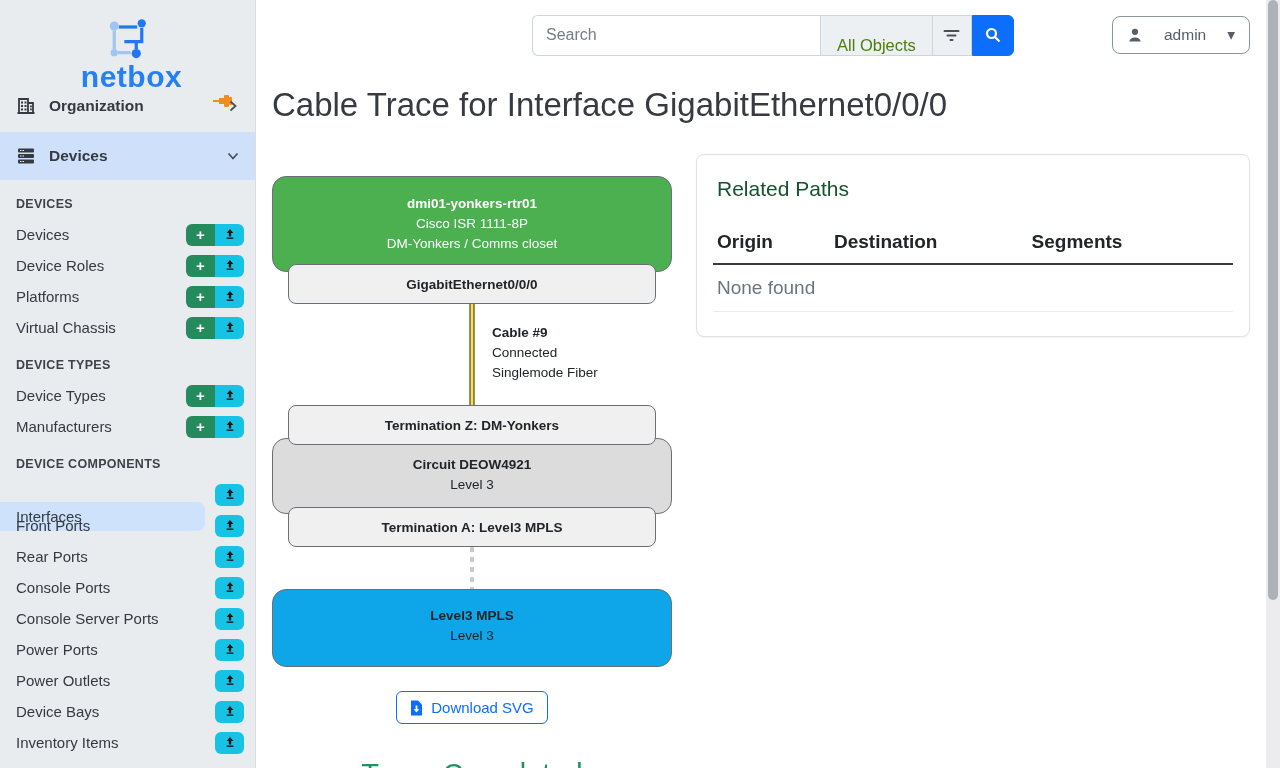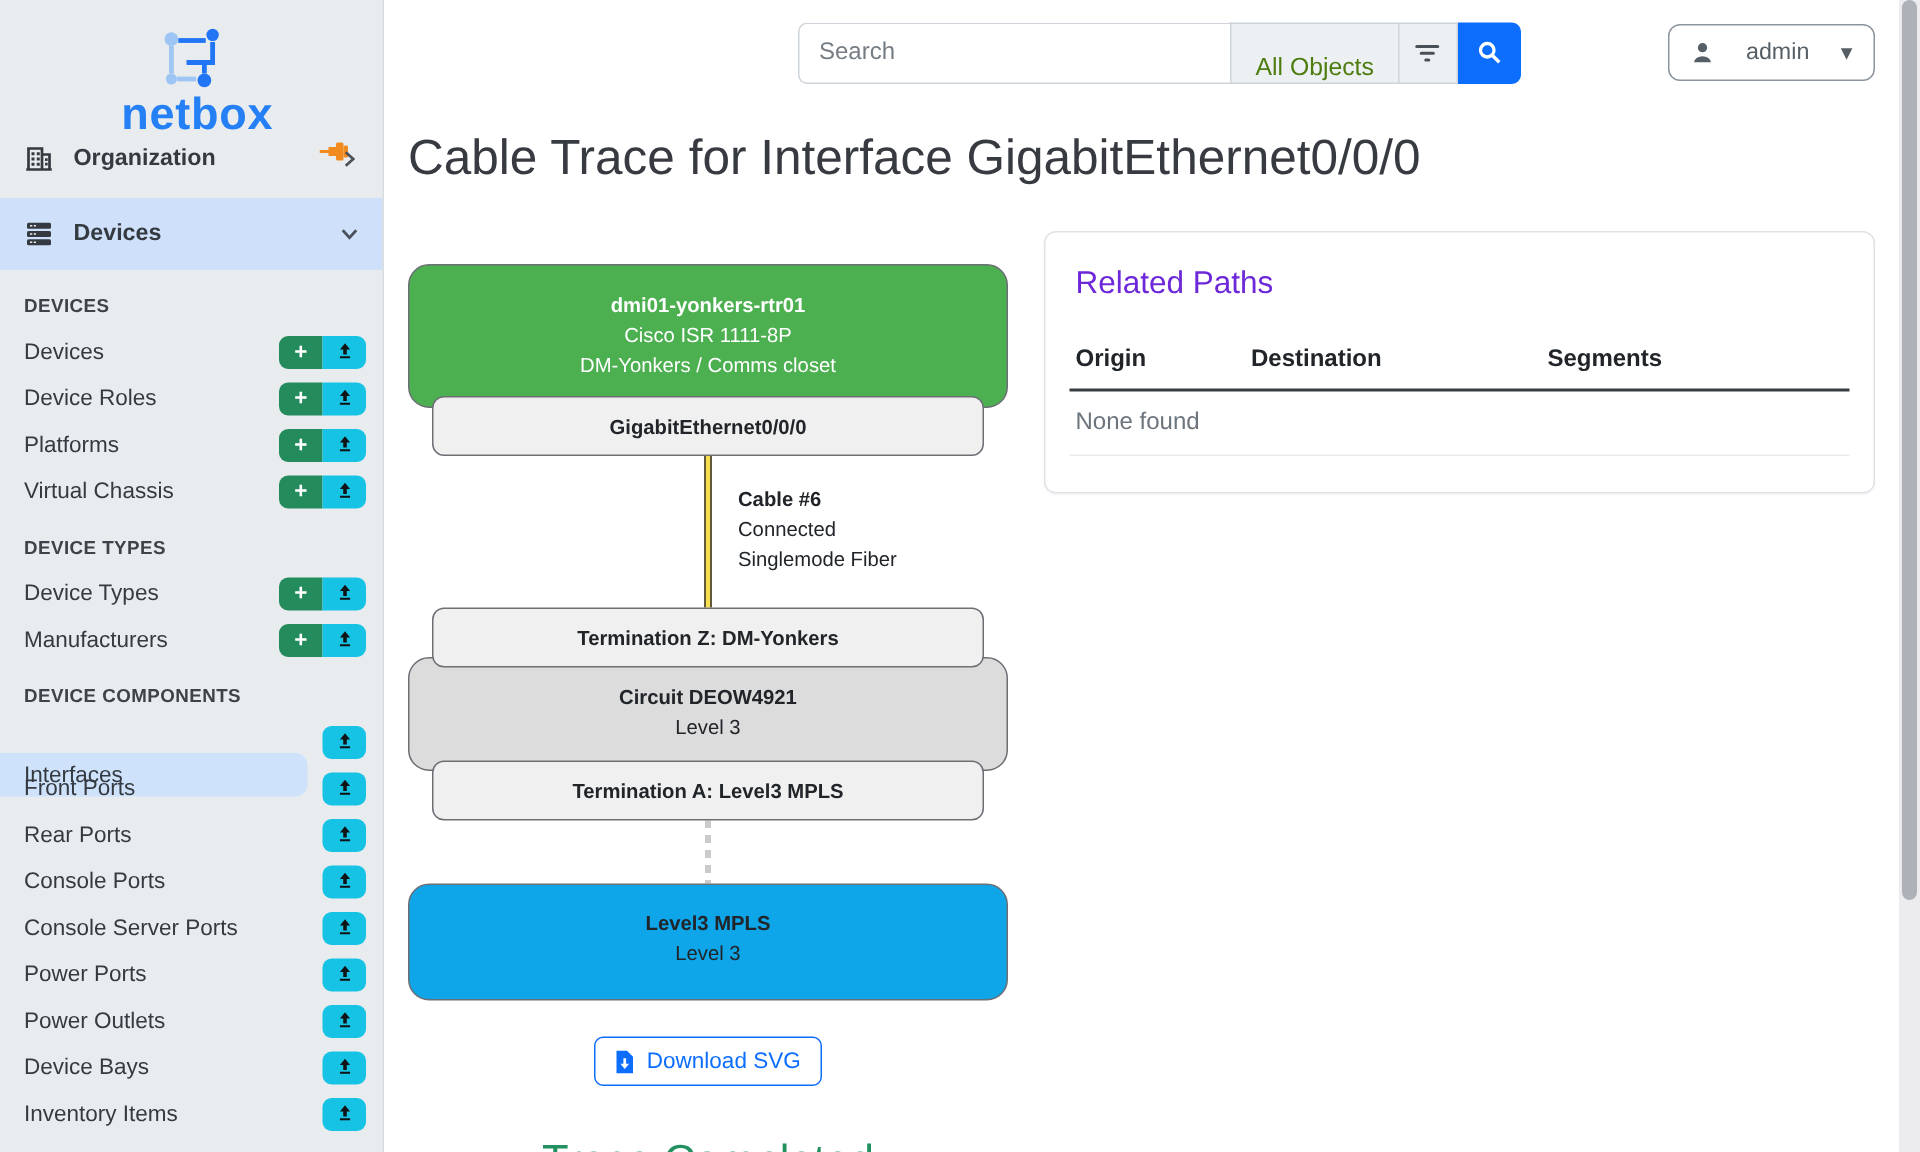--- a/index.html
+++ b/index.html
@@ -120,22 +120,22 @@
     font-family:"Liberation Sans", sans-serif;
   }
   .trace-result { margin-top:34px; text-align:center; font-size:29px; color:#22915f; }
 
   
   .paths-col { flex:1; margin-right:14px; }
   .card {
     background:#fff; border:1px solid #dfe3e7; border-radius:8px;
     padding:16px 16px 24px 16px; box-shadow:0 1px 2px rgba(0,0,0,.05);
   }
-  .card-title { font-size:21px; font-weight:400; color:#6d28d9; margin:6px 0 24px 4px; }
-  table.paths { width:100%; border-collapse:collapse; font-size:16px; }
+  .card-title { font-size:21px; font-weight:400; color:#14532d; margin:6px 0 24px 4px; }
+  table.paths { width:100%; border-collapse:collapse; font-size:19px; }
   table.paths th {
     text-align:left; font-weight:bold; color:#212529;
     padding:6px 8px 10px 4px; border-bottom:2px solid #383c40;
   }
   th.col-origin { width:22.5%; } th.col-dest { width:38%; }
   table.paths td { color:#6c757d; padding:12px 4px; border-bottom:1px solid #e9ecef; }
 
   
   .scrollbar { position:fixed; top:0; right:0; width:14px; height:768px; background:#ececee; }
   .scroll-thumb { position:absolute; top:0; left:2px; width:10px; height:600px; background:#aeb2b8; border-radius:6px; }
@@ -471,21 +471,21 @@
           <div class="t-line">DM-Yonkers / Comms closet</div>
         </div>
 
         <div class="node node-small port-box">
           <span>GigabitEthernet0/0/0</span>
         </div>
 
         <div class="cable-seg">
           <div class="cable-line"></div>
           <div class="cable-info">
-            <div class="t-line t-bold">Cable #6</div>
+            <div class="t-line t-bold">Cable #9</div>
             <div class="t-line">Connected</div>
             <div class="t-line">Singlemode Fiber</div>
           </div>
         </div>
 
         <div class="node node-small">
           <span>Termination Z: DM-Yonkers</span>
         </div>
 
         <div class="node node-big circuit-box">

